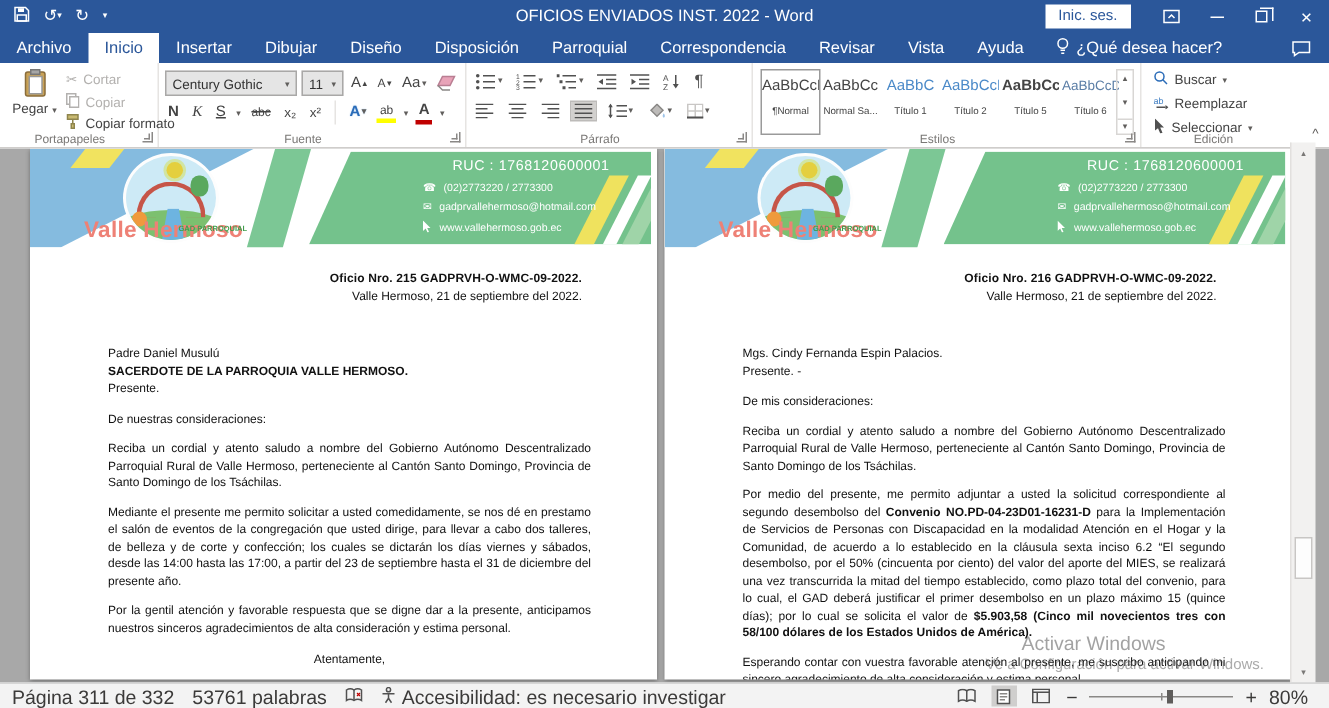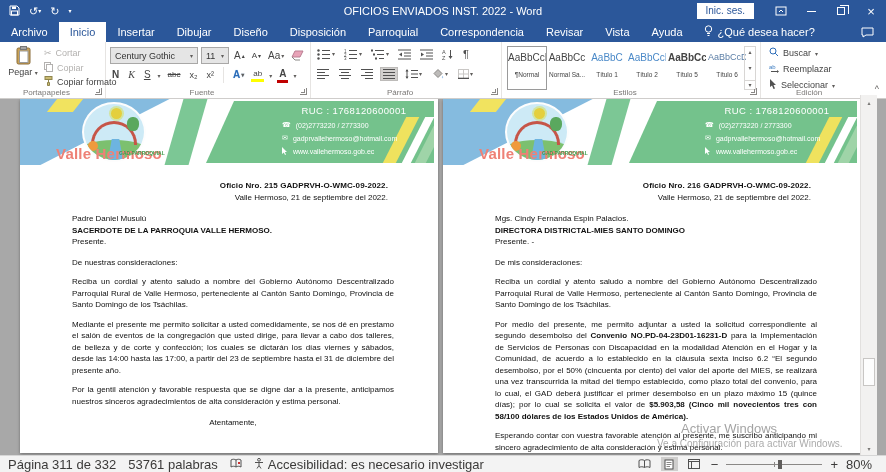--- a/index.html
+++ b/index.html
@@ -85,21 +85,21 @@
   .sun{position:absolute;left:27px;top:4px;width:11px;height:11px;background:#e4cf3e;border-radius:50%;box-shadow:0 0 0 2px rgba(214,224,78,.5)}
   .flower{position:absolute;left:4px;bottom:9px;width:10px;height:10px;background:#ef9a3d;border-radius:50%}
   .tree{position:absolute;right:5px;top:13px;width:12px;height:14px;background:#5aa85e;border-radius:45%}
   .brand{position:absolute;left:36px;top:46px;font-size:15px;font-weight:bold;color:#ee8176;letter-spacing:.2px;white-space:nowrap;z-index:3}
   .brandsub{position:absolute;left:99px;top:51px;font-size:5px;font-weight:bold;color:#3f9e4d;white-space:nowrap;z-index:4}
 
   
   .lcontent{padding:6px 44px 0 52px;font-size:8px;line-height:11.5px;color:#111}
   .ofi{text-align:right;padding-right:6px;margin-top:9px}
   .ofi b{letter-spacing:.1px}
-  .addr{margin-top:10px}
+  .addr{margin-top:27px}
   .salut{margin-top:9px}
   .p{margin-top:8px;text-align:justify}
   .closing{margin-top:10px;text-align:center}
 
   
   .wm1{position:absolute;left:681px;top:421px;font-size:13px;color:rgba(85,85,85,.55);z-index:40;white-space:nowrap}
   .wm2{position:absolute;left:657px;top:438px;font-size:10px;color:rgba(85,85,85,.5);z-index:40;white-space:nowrap}
 
   
   .vsb{position:absolute;right:9px;top:95px;bottom:17px;width:17px;background:#f2f1f0;border-left:1px solid #e2e0de;z-index:35;display:flex;flex-direction:column}
@@ -520,21 +520,20 @@
             <div class="flower"></div>
             <div class="tree"></div>
         </div>
         <div class="brand">Valle Hermoso</div>
         <div class="brandsub">GAD PARROQUIAL</div>
       </div>
       <div class="lcontent">
         <div class="ofi"><b>Oficio Nro. 216 GADPRVH-O-WMC-09-2022.</b><br><span>Valle Hermoso, 21 de septiembre del 2022.</span></div>
         <div class="addr">
           <div>Mgs. Cindy Fernanda Espin Palacios.</div>
-          <div><b>DIRECTORA DISTRICTAL-MIES SANTO DOMINGO</b></div>
           <div>Presente. -</div>
         </div>
         <div class="salut">De mis consideraciones:</div>
         <p class="p">Reciba un cordial y atento saludo a nombre del Gobierno Autónomo Descentralizado Parroquial Rural de Valle Hermoso, perteneciente al Cantón Santo Domingo, Provincia de Santo Domingo de los Tsáchilas.</p>
         <p class="p"><span>Por medio del presente, me permito adjuntar a usted la solicitud correspondiente al segundo desembolso del </span><b>Convenio NO.PD-04-23D01-16231-D</b><span> para la Implementación de Servicios de Personas con Discapacidad en la modalidad Atención en el Hogar y la Comunidad, de acuerdo a lo establecido en la cláusula sexta inciso 6.2 “El segundo desembolso, por el 50% (cincuenta por ciento) del valor del aporte del MIES, se realizará una vez transcurrida la mitad del tiempo establecido, como plazo total del convenio, para lo cual, el GAD deberá justificar el primer desembolso en un plazo máximo 15 (quince días); por lo cual se solicita el valor de </span><b>$5.903,58 (Cinco mil novecientos tres con 58/100 dólares de los Estados Unidos de América).</b></p>
         <p class="p">Esperando contar con vuestra favorable atención al presente, me suscribo anticipando mi sincero agradecimiento de alta consideración y estima personal.</p>
       </div>
     </div>
   </div>
 

